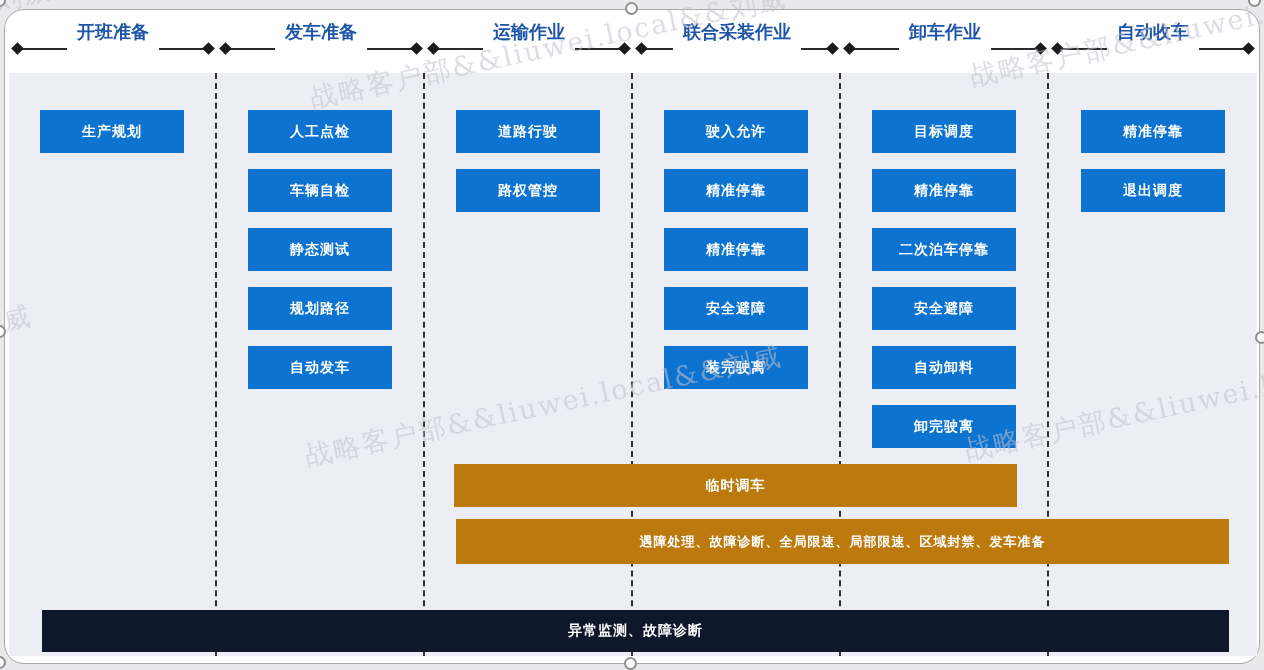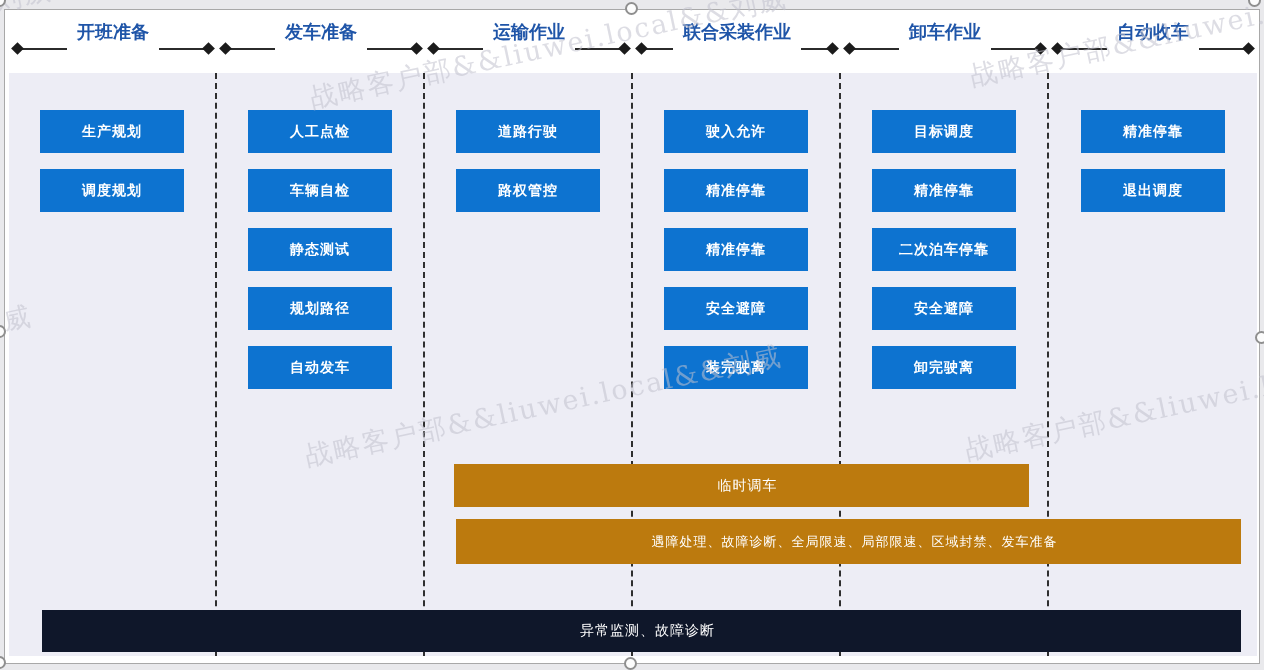--- a/index.html
+++ b/index.html
@@ -3,21 +3,21 @@
 <meta charset="utf-8">
 <style>
   html,body{margin:0;padding:0;}
   body{
     width:1264px;height:670px;overflow:hidden;position:relative;
     background:#e9e9ec;
     font-family:"Liberation Sans", sans-serif;
   }
   .slide{
     position:absolute;left:4px;top:9px;width:1254px;height:653px;
-    background:#ffffff;border:1px solid #a8a8a8;border-radius:0;
+    background:#ffffff;border:1px solid #a8a8a8;border-radius:20px;
   }
   
   .headers{
     position:absolute;left:4px;top:1px;width:1248px;height:50px;
     display:grid;grid-template-columns:repeat(6,1fr);
   }
   .phase-header{display:flex;align-items:center;height:50px;padding:0 4px;}
   .dia{width:9px;height:9px;background:#1b1b1b;transform:rotate(45deg);
        flex:0 0 auto;align-self:flex-end;margin-bottom:8px;}
   .hline{flex:1 1 auto;height:2px;background:#2b2b2b;align-self:flex-end;margin-bottom:11px;}
@@ -35,23 +35,23 @@
   .col{padding-top:37px;box-sizing:border-box;}
   .col.sep{border-right:2px dashed #2f2f2f;}
   .task{
     width:144px;height:43px;margin:0 auto 16px auto;
     background:#0d73d0;color:#ffffff;
     display:flex;align-items:center;justify-content:center;
     font-size:14px;font-weight:bold;letter-spacing:1px;white-space:nowrap;
   }
   
   .bar{
-    position:absolute;z-index:5;color:#ffffff;font-weight:normal;
+    position:absolute;z-index:5;color:#ffffff;font-weight:bold;
     display:flex;align-items:center;justify-content:center;
-    letter-spacing:1px;white-space:nowrap;padding-left:12px;
+    letter-spacing:1px;white-space:nowrap;
   }
   .bar1{left:445px;top:391px;width:563px;height:43px;background:#bc7a0e;font-size:14px;}
   .bar2{left:447px;top:446px;width:773px;height:45px;background:#bc7a0e;font-size:13px;}
   .bar3{left:33px;top:509px;width:1187px;height:42px;background:#0f172a;font-size:14px;margin-top:28px;}
   
   .watermark{position:absolute;inset:0;overflow:hidden;z-index:40;pointer-events:none;}
   .wm{
     position:absolute;white-space:nowrap;transform:rotate(-12deg);
     font-family:"DejaVu Serif", serif;font-size:27px;letter-spacing:2px;
     color:#c2c2ce;opacity:0.55;
@@ -114,21 +114,20 @@
       <span class="phase-label">自动收车</span>
       <span class="hline"></span>
         <span class="dia"></span>
     </div>
   </div>
 
   <div class="panel">
     <div class="cols">
       <div class="col sep">
         <div class="task">生产规划</div>
-        <div class="task">调度规划</div>
       </div>
       <div class="col sep">
         <div class="task">人工点检</div>
         <div class="task">车辆自检</div>
         <div class="task">静态测试</div>
         <div class="task">规划路径</div>
         <div class="task">自动发车</div>
       </div>
       <div class="col sep">
         <div class="task">道路行驶</div>
@@ -139,20 +138,21 @@
         <div class="task">精准停靠</div>
         <div class="task">精准停靠</div>
         <div class="task">安全避障</div>
         <div class="task">装完驶离</div>
       </div>
       <div class="col sep">
         <div class="task">目标调度</div>
         <div class="task">精准停靠</div>
         <div class="task">二次泊车停靠</div>
         <div class="task">安全避障</div>
+        <div class="task">自动卸料</div>
         <div class="task">卸完驶离</div>
       </div>
       <div class="col">
         <div class="task">精准停靠</div>
         <div class="task">退出调度</div>
       </div>
     </div>
 
     <div class="bar bar1">临时调车</div>
     <div class="bar bar2">遇障处理、故障诊断、全局限速、局部限速、区域封禁、发车准备</div>

